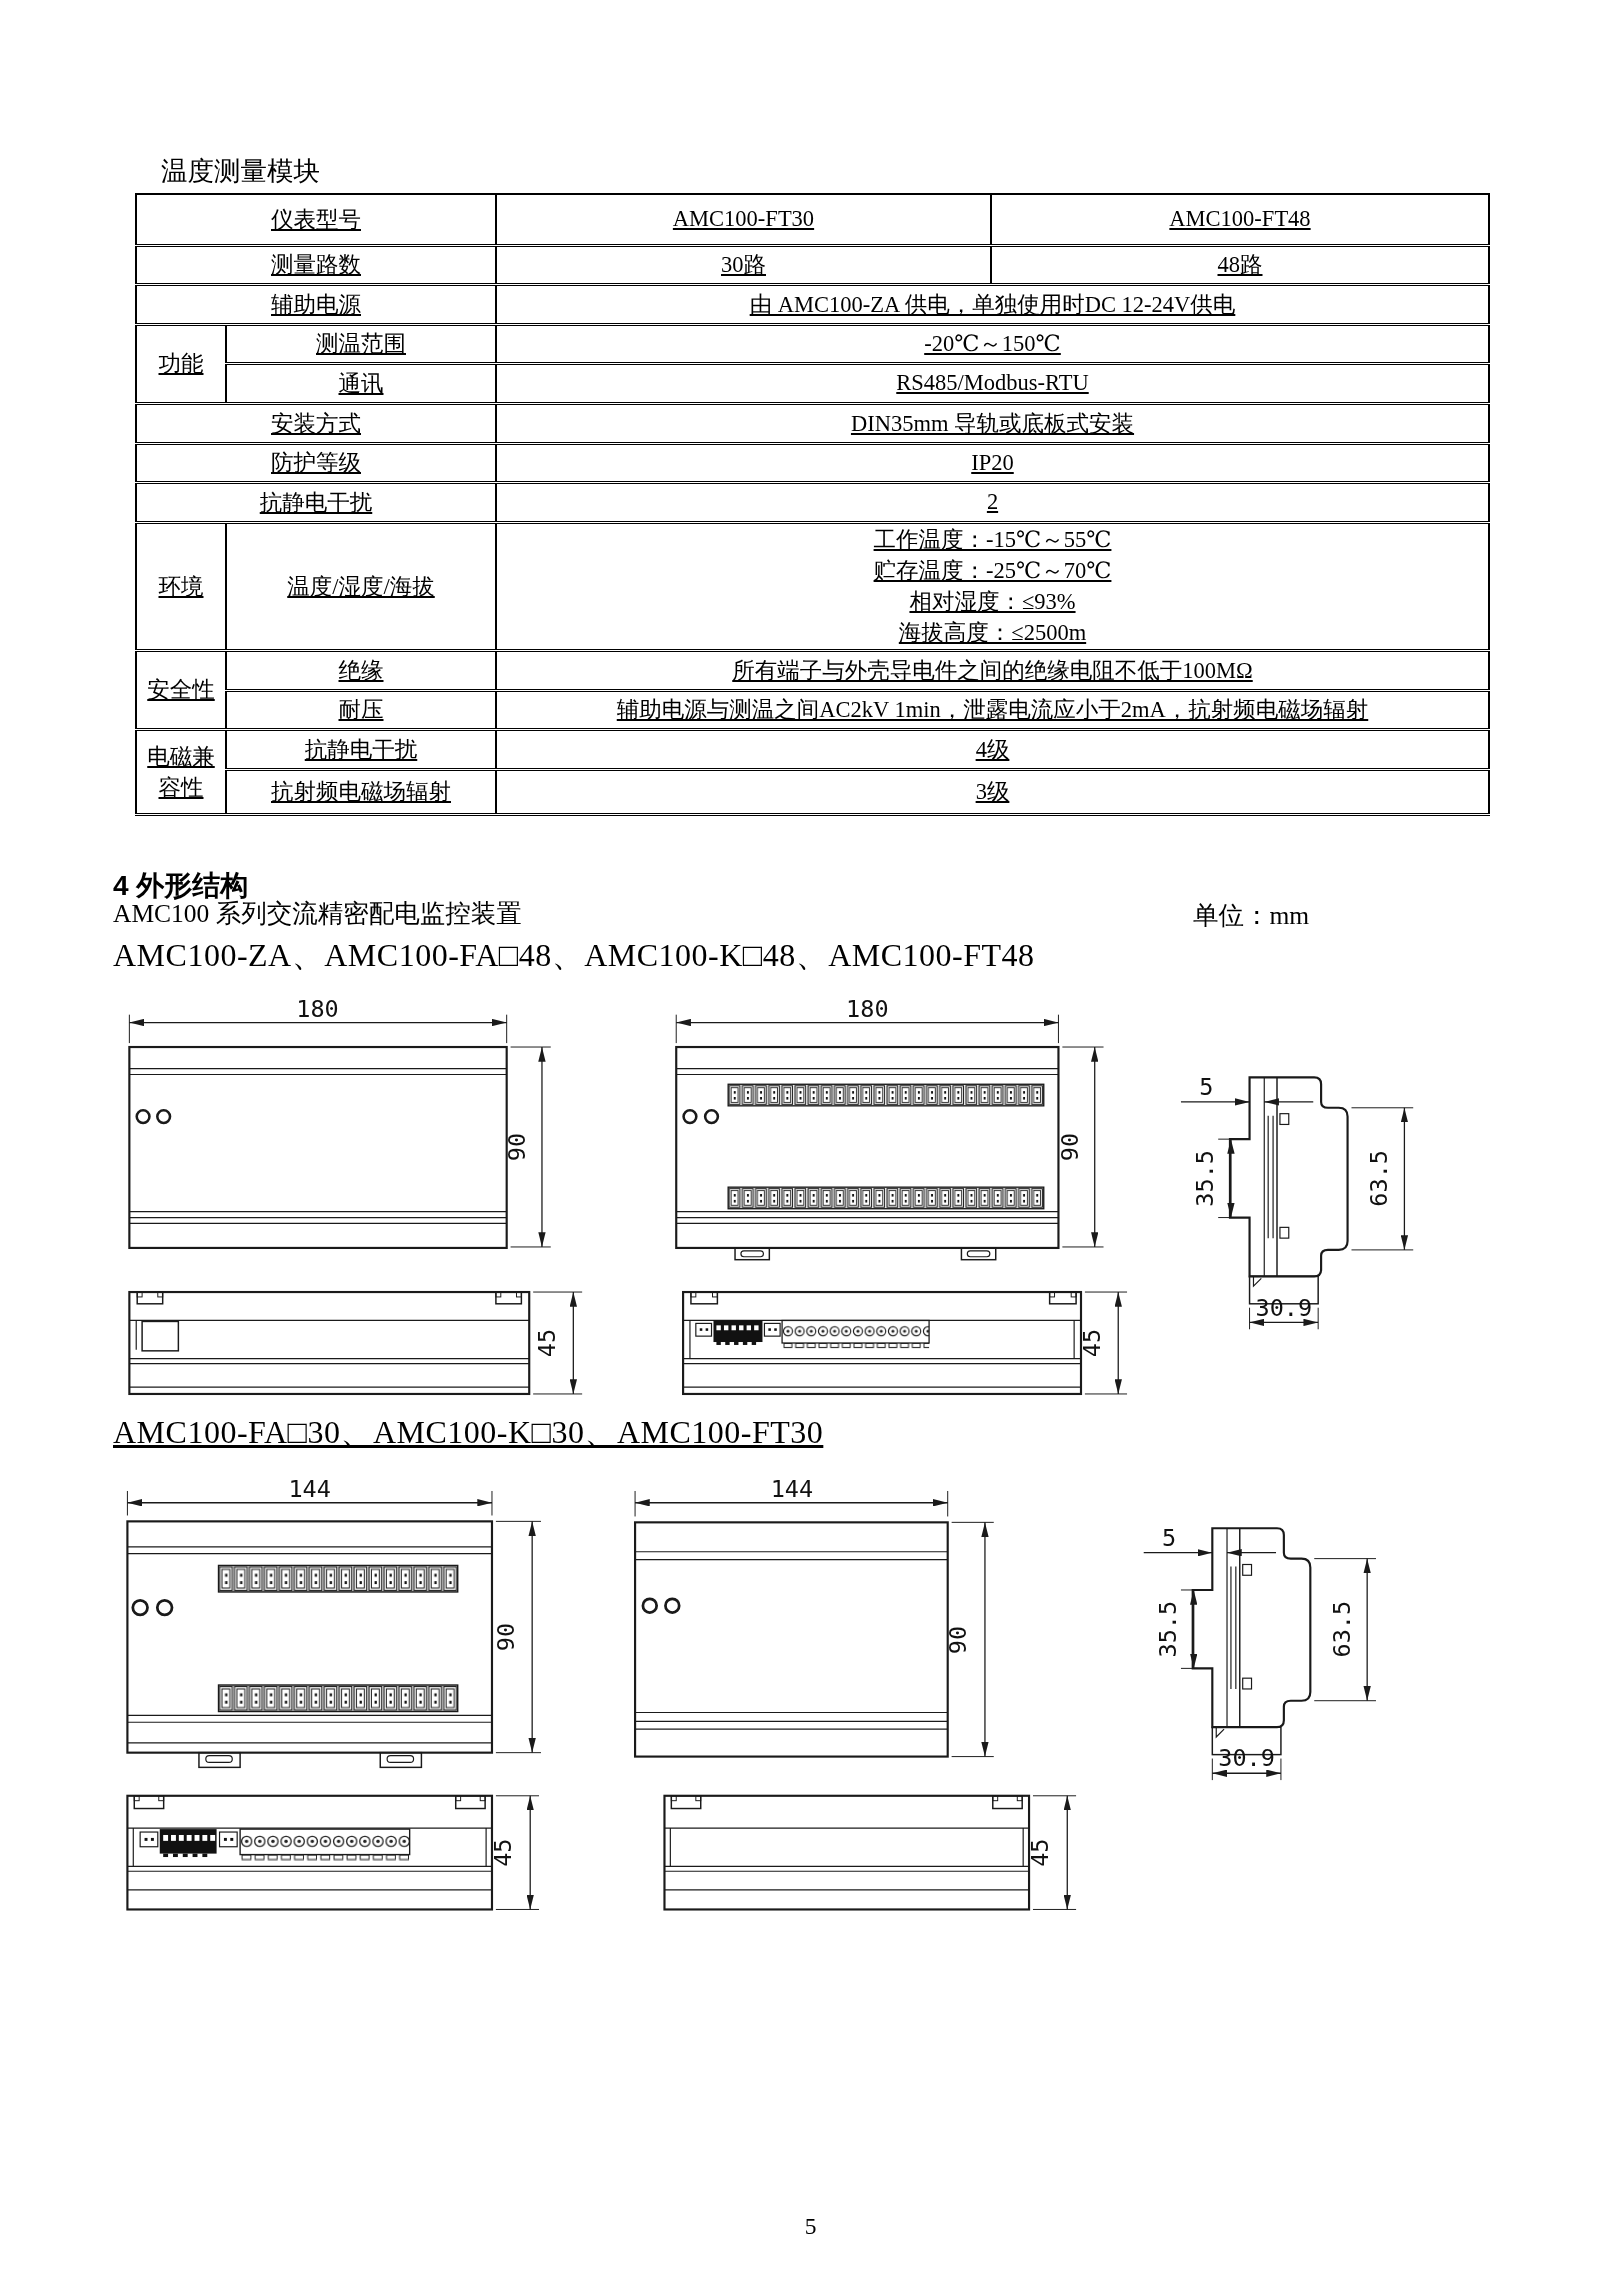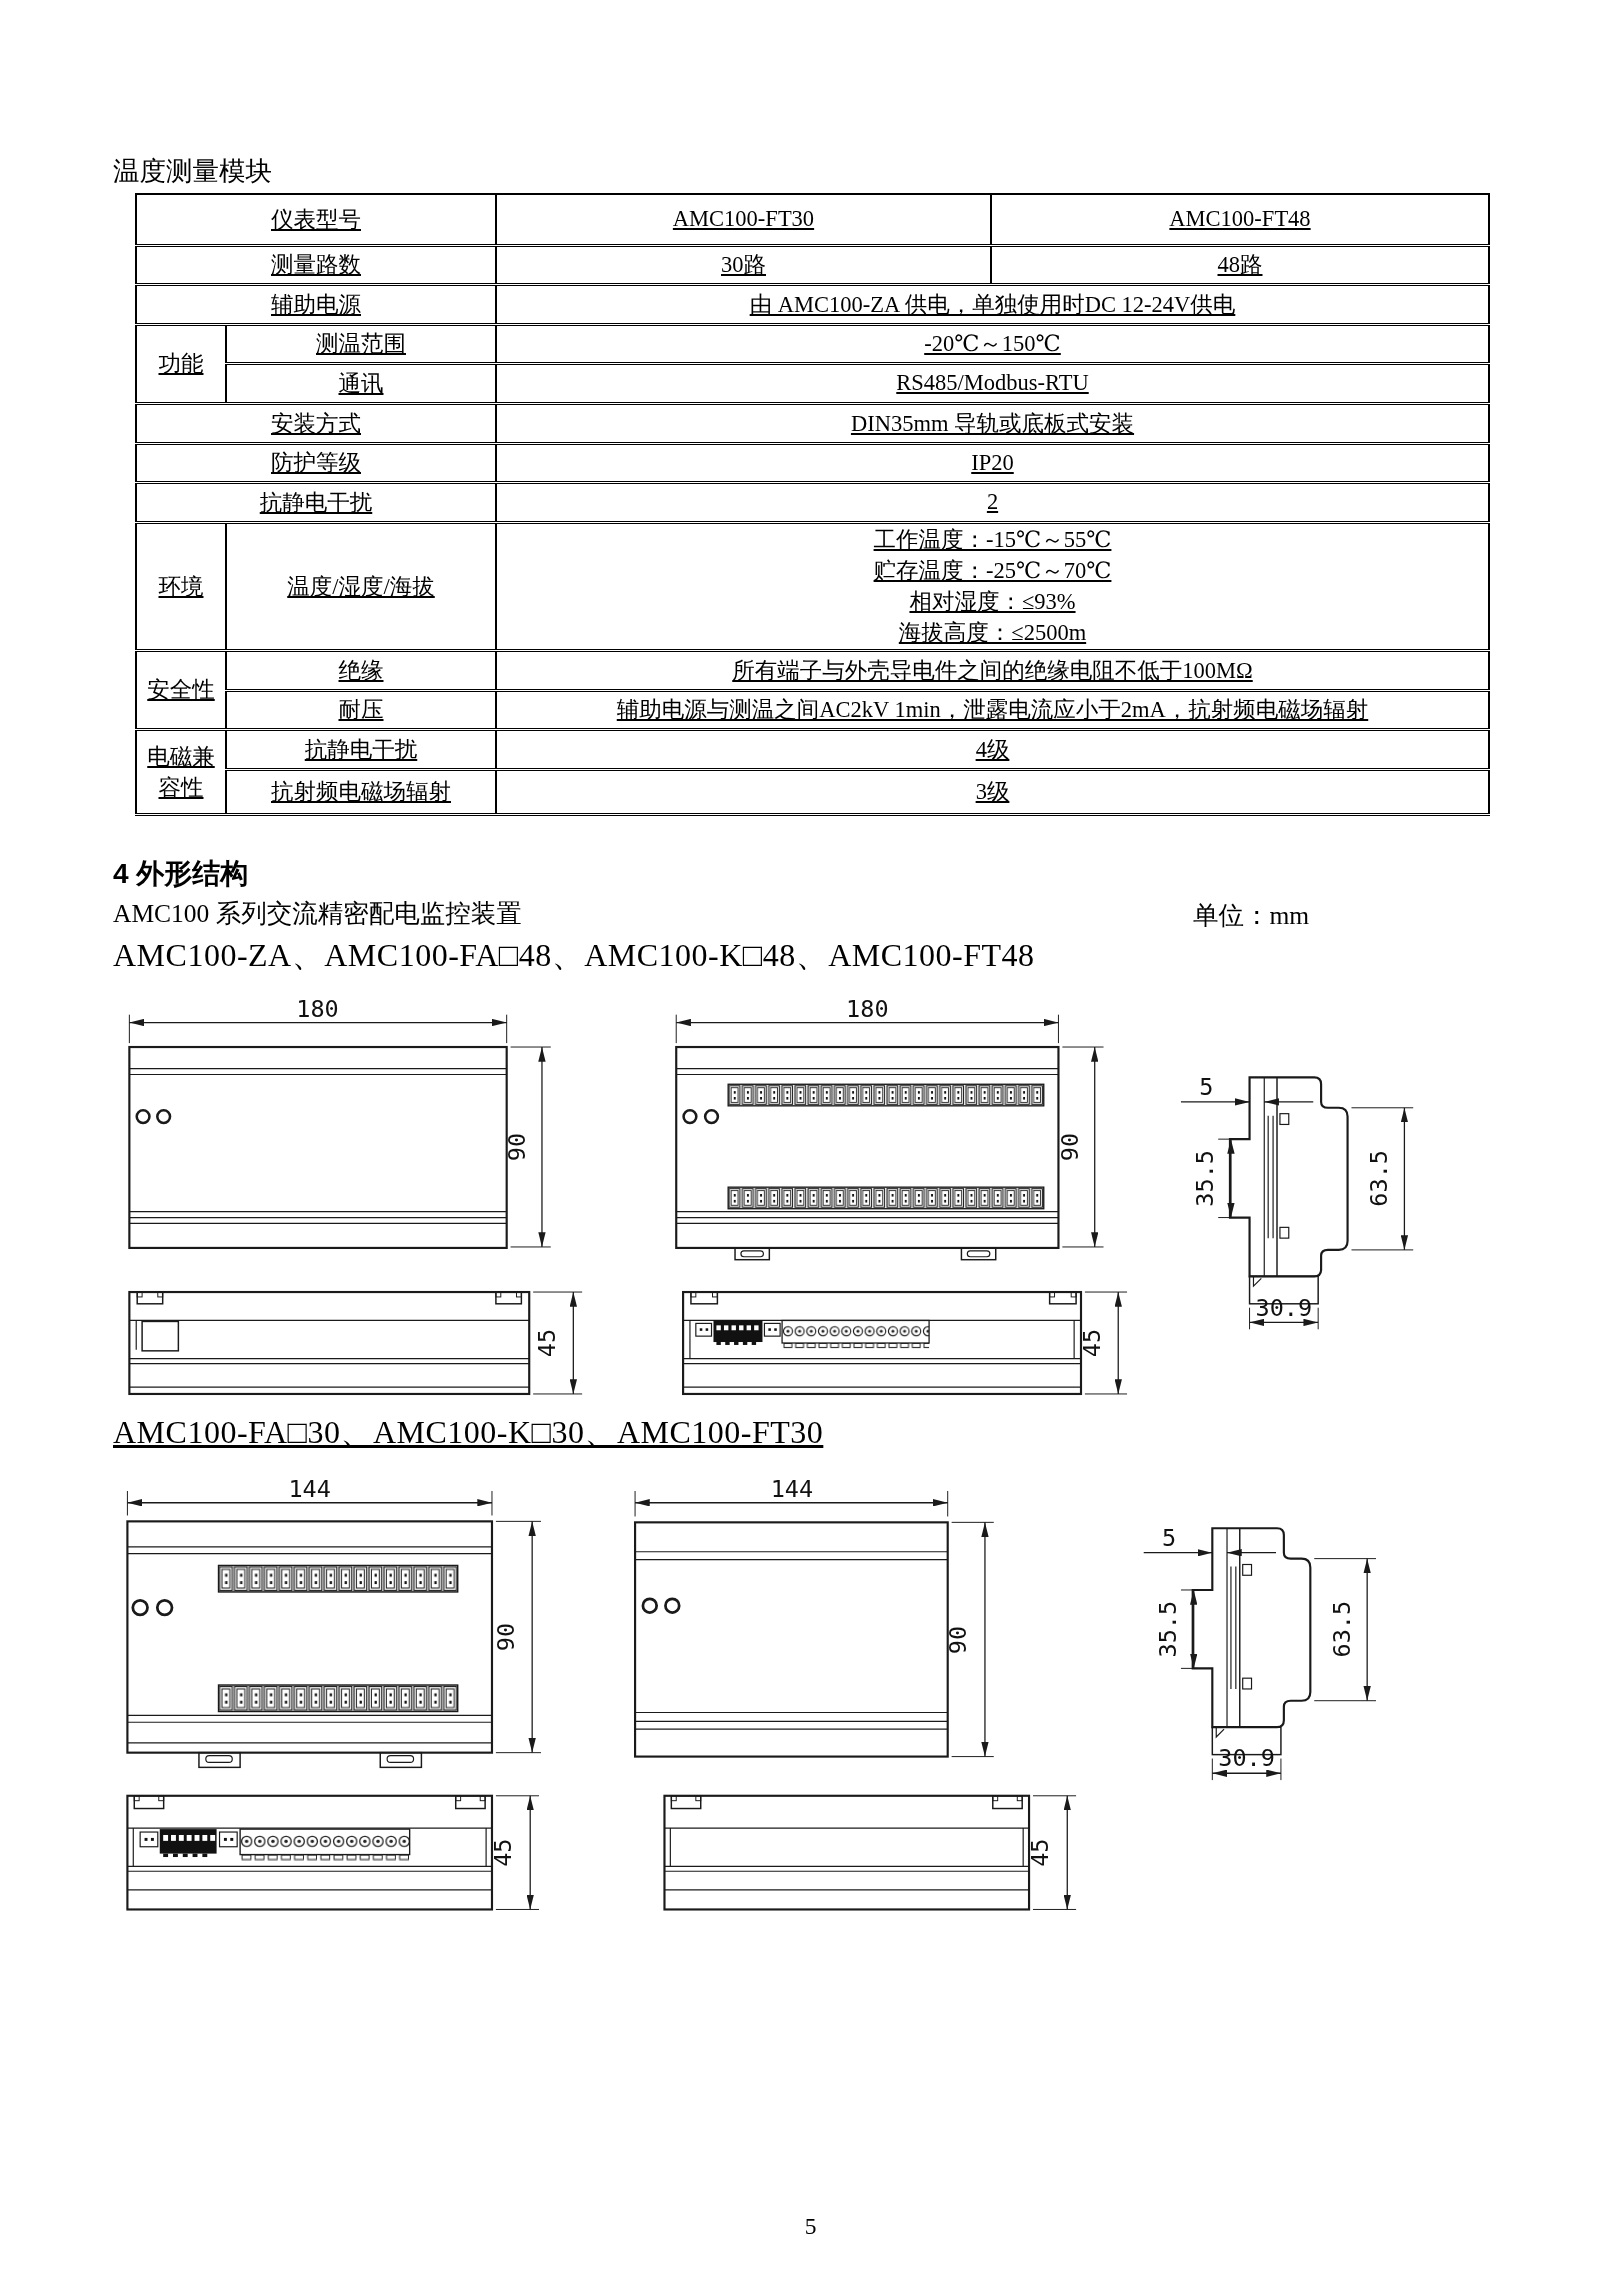--- a/index.html
+++ b/index.html
@@ -4,22 +4,22 @@
 <style>
   html,body{margin:0;padding:0;background:#ffffff;}
   body{width:1621px;height:2293px;position:relative;font-family:"Liberation Serif","DejaVu Serif",serif;color:#000;}
   .abs{position:absolute;}
   .cn{font-family:"Liberation Serif","DejaVu Serif",serif;}
   #spec-table{position:absolute;left:135px;top:193px;width:1353px;border-collapse:collapse;table-layout:fixed;}
   #spec-table td{border:2px solid #000;border-bottom:3.9px double #000;text-align:center;vertical-align:middle;
                  font-size:22.5px;padding:0 3.9px;overflow:hidden;text-decoration:underline;}
   #spec-table{border:2.5px solid #000;}
   .envline{line-height:31px;}
-  .title{font-size:26.5px;}
-  .h4head{font-family:"Liberation Sans","DejaVu Sans",sans-serif;font-weight:bold;font-size:28px;}
+  .title{font-size:26.5px;margin-left:48px;}
+  .h4head{font-family:"Liberation Sans","DejaVu Sans",sans-serif;font-weight:bold;font-size:28px;margin-top:12px;}
   .sub{font-size:25.5px;}
   .models{font-size:32px;letter-spacing:0.5px;}
   .pgnum{font-size:23.5px;text-align:center;width:100%;}
   svg text{font-family:"DejaVu Sans Mono","Liberation Mono",monospace;font-size:24px;fill:#111;}
   .ol{fill:none;stroke:#1a1a1a;stroke-width:2.2;}
   .ol1{fill:none;stroke:#1a1a1a;stroke-width:1.5;}
   .tl{fill:none;stroke:#1a1a1a;stroke-width:1.2;}
   .dim{fill:none;stroke:#1a1a1a;stroke-width:1.3;}
   .ext{fill:none;stroke:#1a1a1a;stroke-width:1;}
 </style>

